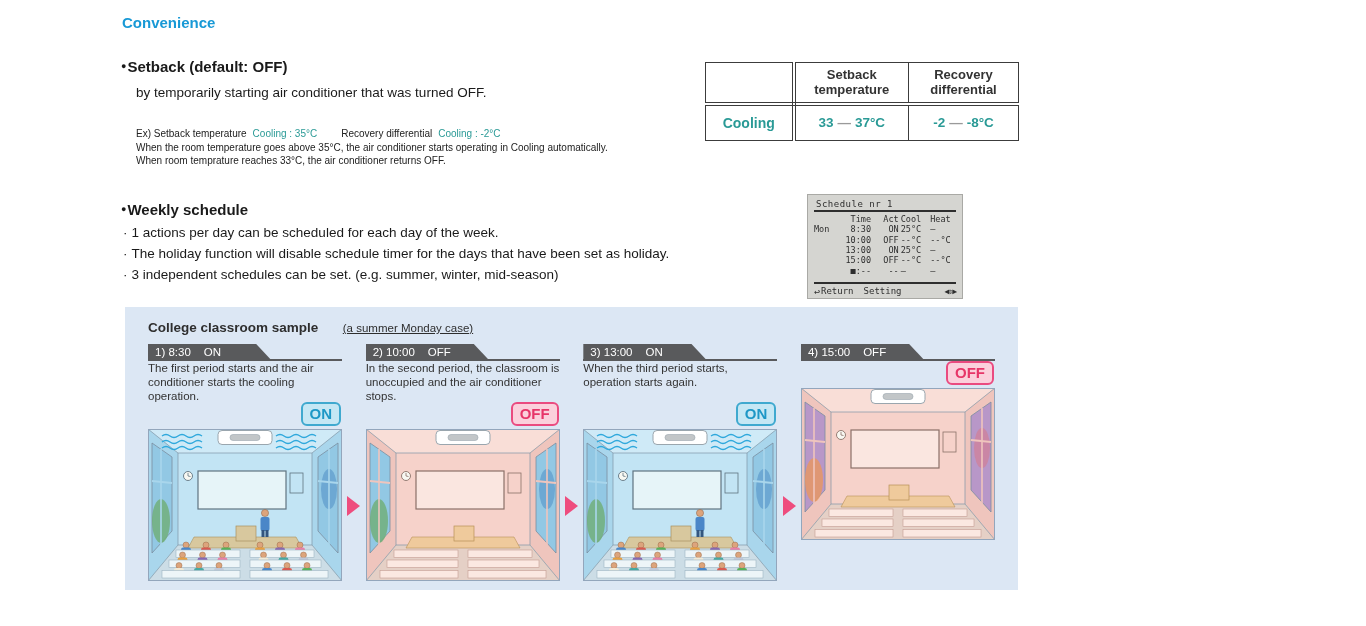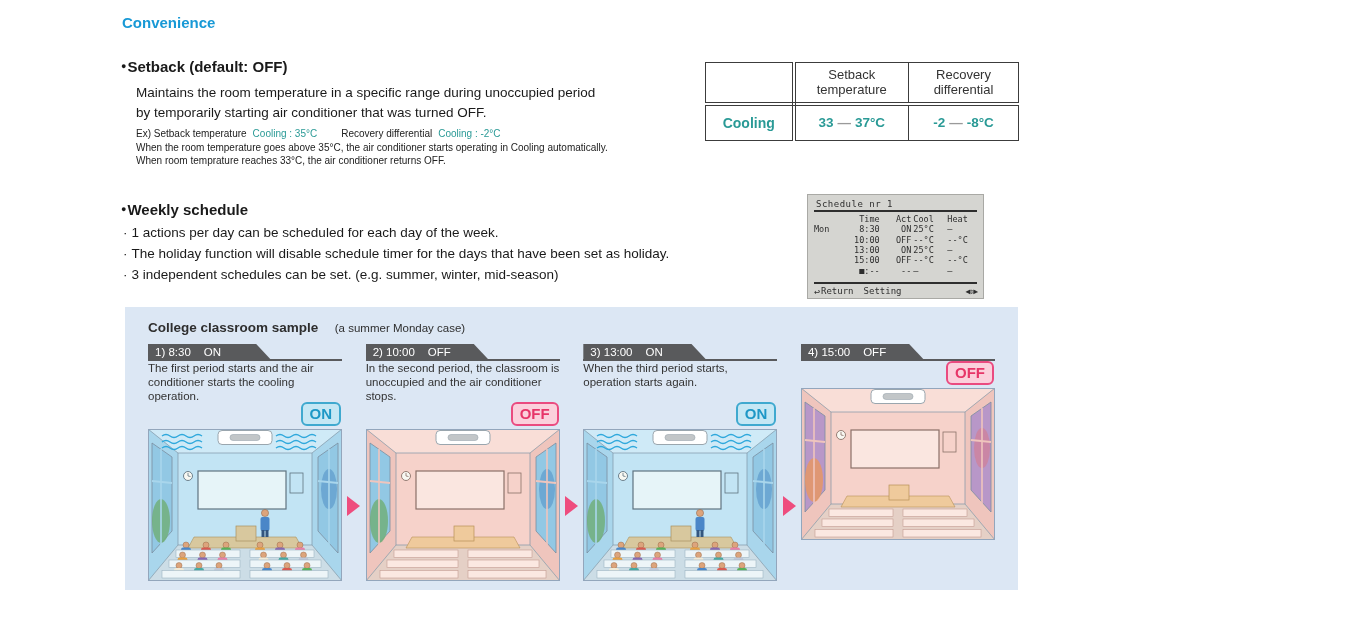--- a/index.html
+++ b/index.html
@@ -20,39 +20,39 @@
   .setback-desc { left:136px; top:83px; font-size:13.5px; line-height:20px; color:#1a1a1a; }
   .setback-ex { left:136px; top:127px; font-size:10px; line-height:13.5px; color:#222; }
   .teal { color:#2a9a96; }
   .ex-line1 .gap { display:inline-block; width:24px; }
   .ex-line1 .sp { display:inline-block; width:6px; }
 
   
   .setback-table { left:705px; top:62px; border-collapse:collapse; }
   .setback-table td, .setback-table th {
     border:1px solid #3c3c3c; text-align:center; vertical-align:middle;
-    font-weight:normal; padding:0;
+    font-weight:bold; padding:0;
   }
   .setback-table .hrow td { height:41px; font-size:13px; color:#333; line-height:15px;
     border-bottom:4px double #3c3c3c; }
   .setback-table .drow td { height:37px; font-size:13.5px; font-weight:bold; color:#2a9a96; }
   .setback-table .c1 { width:88px; border-right:4px double #3c3c3c !important; }
   .setback-table .c2 { width:115px; }
   .setback-table .c3 { width:110px; }
   .setback-table .drow .c1 { font-size:14px; }
   .dash { color:#9a9a9a; font-weight:bold; margin:0 4px; }
 
   
   .weekly-heading { left:121px; top:201px; }
   .weekly-list { left:123px; top:222px; font-size:13.5px; line-height:21px; color:#1a1a1a; }
   .weekly-item .dot { margin-right:4px; }
 
   
   .lcd {
-    left:807px; top:194px; width:177px; height:105px;
+    left:807px; top:194px; width:156px; height:105px;
     background:#d5d5d1; border:1px solid #a9a9a5;
     font-family:"DejaVu Sans Mono", monospace; color:#2e2e2e;
     padding:4px 6px 0 6px; font-size:8.5px;
   }
   .lcd-title { font-size:9px; padding-left:2px; padding-bottom:1px;
     border-bottom:2px solid #2e2e2e; letter-spacing:0.5px; }
   .lcd-table { border-collapse:collapse; margin-top:2px; width:100%; }
   .lcd-table td { padding:0; height:10.3px; font-size:8.5px; white-space:nowrap; }
   .lcd-table .cday { width:24px; text-align:left;margin-left:12px; }
   .lcd-table .ctime { width:34px; text-align:right; }
@@ -65,21 +65,21 @@
     display:flex; align-items:center; font-size:9px;
   }
   .lcd-footer .ret-icon { font-size:10px; margin-right:1px; }
   .lcd-footer .setting { margin-left:10px; }
   .lcd-footer .nav { margin-left:auto; font-size:8px; letter-spacing:-1px; }
 
   
   .panel { left:125px; top:307px; width:893px; height:283px; background:#dce7f4; }
   .panel-title { position:absolute; left:23px; top:11px; }
   .panel-title .t { font-size:13.5px; font-weight:bold; color:#2e2e2e; }
-  .panel-title .s { font-size:11.5px; color:#2e2e2e; margin-left:12px; }
+  .panel-title .s { font-size:11.5px; color:#2e2e2e; margin-left:20px;text-decoration:underline; }
   .steps { position:absolute; left:23px; top:37px; width:847px;
     display:flex; justify-content:space-between; }
   .step { width:194px; position:relative; }
   .step-banner { position:relative; height:17px; border-bottom:2px solid #595a5c; }
   .banner-tab {
     position:absolute; left:0; top:0; height:17px; width:64%;
     background:#595a5c; color:#ffffff; font-size:11.5px; line-height:17px;
     padding-left:7px; clip-path:polygon(0 0, calc(100% - 16px) 0, 100% 100%, 0 100%);
     white-space:nowrap;
   }
@@ -103,21 +103,20 @@
 
 <div class="page">
 
   <div class="abs section-title">Convenience</div>
 
   <div class="abs feat-heading setback-heading">
     <span class="bullet">●</span>
     <span>Setback (default: OFF)</span>
   </div>
   <div class="abs setback-desc">
-    <div>Maintains the room temperature in a specific range during unoccupied period</div>
     <div>by temporarily starting air conditioner that was turned OFF.</div>
   </div>
   <div class="abs setback-ex">
     <div class="ex-line1">
       <span>Ex) Setback temperature</span><span class="sp"></span><span class="teal">Cooling : 35°C</span><span class="gap"></span><span>Recovery differential</span><span class="sp"></span><span class="teal">Cooling : -2°C</span>
     </div>
     <div>When the room temperature goes above 35°C, the air conditioner starts operating in Cooling automatically.</div>
     <div>When room temprature reaches 33°C, the air conditioner returns OFF.</div>
   </div>
 

